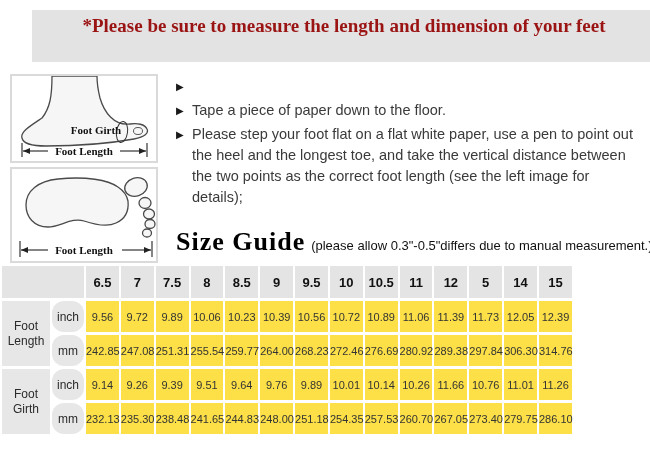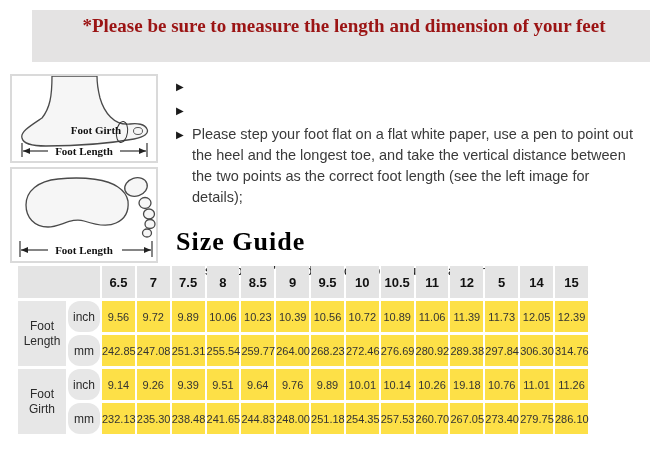--- a/index.html
+++ b/index.html
@@ -30,31 +30,31 @@
   .instructions{
     position:absolute;left:176px;top:76px;width:466px;
     list-style:none;margin:0;padding:0;
     font-size:14.5px;line-height:21px;color:#3a3a3a;
   }
   .instructions li{display:flex;margin-bottom:3px;}
   .marker{flex:0 0 16px;font-size:10px;line-height:21px;color:#1a1a1a;}
   
   .size-guide-row{
     position:absolute;left:176px;top:227px;width:470px;
-    display:flex;align-items:baseline;gap:6px;white-space:nowrap;flex-direction:column;
+    display:flex;align-items:baseline;gap:6px;white-space:nowrap;
   }
   .size-guide-title{
     font-family:"Liberation Serif",serif;font-weight:bold;
     font-size:26px;color:#000;letter-spacing:1px;
   }
   .size-guide-note{font-size:13px;color:#111;}
   
   .size-table{
     position:absolute;left:0;top:263px;width:574px;
-    border-collapse:separate;border-spacing:2px 3px;table-layout:fixed;margin-left:16px;
+    border-collapse:separate;border-spacing:2px 3px;table-layout:fixed;
   }
   .size-table th,.size-table td{padding:0;text-align:center;vertical-align:middle;}
   .size-table .corner{background:#e4e4e4;height:32px;}
   .size-table .size-h{background:#e4e4e4;font-weight:bold;font-size:13px;color:#111;height:32px;}
   .size-table .grp{background:#e7e7e7;font-size:12px;color:#2b2b2b;line-height:15px;}
   .size-table .unit{background:#e7e7e7;font-size:12px;color:#2b2b2b;height:31px;border-radius:12px;}
   .size-table .val{background:#fde047;font-size:11px;color:#333;height:31px;}
 </style>
 </head>
 <body>
@@ -96,20 +96,21 @@
     <text class="meas-text" x="72" y="85" text-anchor="middle">Foot Length</text>
   </svg>
 </div>
 
 <ul class="instructions">
     <li>
       <span class="marker">▶</span>
     </li>
     <li>
       <span class="marker">▶</span>
+      <span>Tape a piece of paper down to the floor.</span>
     </li>
     <li>
       <span class="marker">▶</span>
       <span>Please step your foot flat on a flat white paper, use a pen to point out the heel and the longest toe, and take the vertical distance between the two points as the correct foot length (see the left image for details);</span>
     </li>
   </ul>
 
 <div class="size-guide-row">
   <span class="size-guide-title">Size Guide</span>
   <span class="size-guide-note">(please allow 0.3"-0.5"differs due to manual measurement.)</span>
@@ -195,21 +196,21 @@
         <td class="val">9.14</td>
         <td class="val">9.26</td>
         <td class="val">9.39</td>
         <td class="val">9.51</td>
         <td class="val">9.64</td>
         <td class="val">9.76</td>
         <td class="val">9.89</td>
         <td class="val">10.01</td>
         <td class="val">10.14</td>
         <td class="val">10.26</td>
-        <td class="val">19.18</td>
+        <td class="val">11.66</td>
         <td class="val">10.76</td>
         <td class="val">11.01</td>
         <td class="val">11.26</td>
       </tr>
       <tr>
         <td class="unit">mm</td>
         <td class="val">232.13</td>
         <td class="val">235.30</td>
         <td class="val">238.48</td>
         <td class="val">241.65</td>

